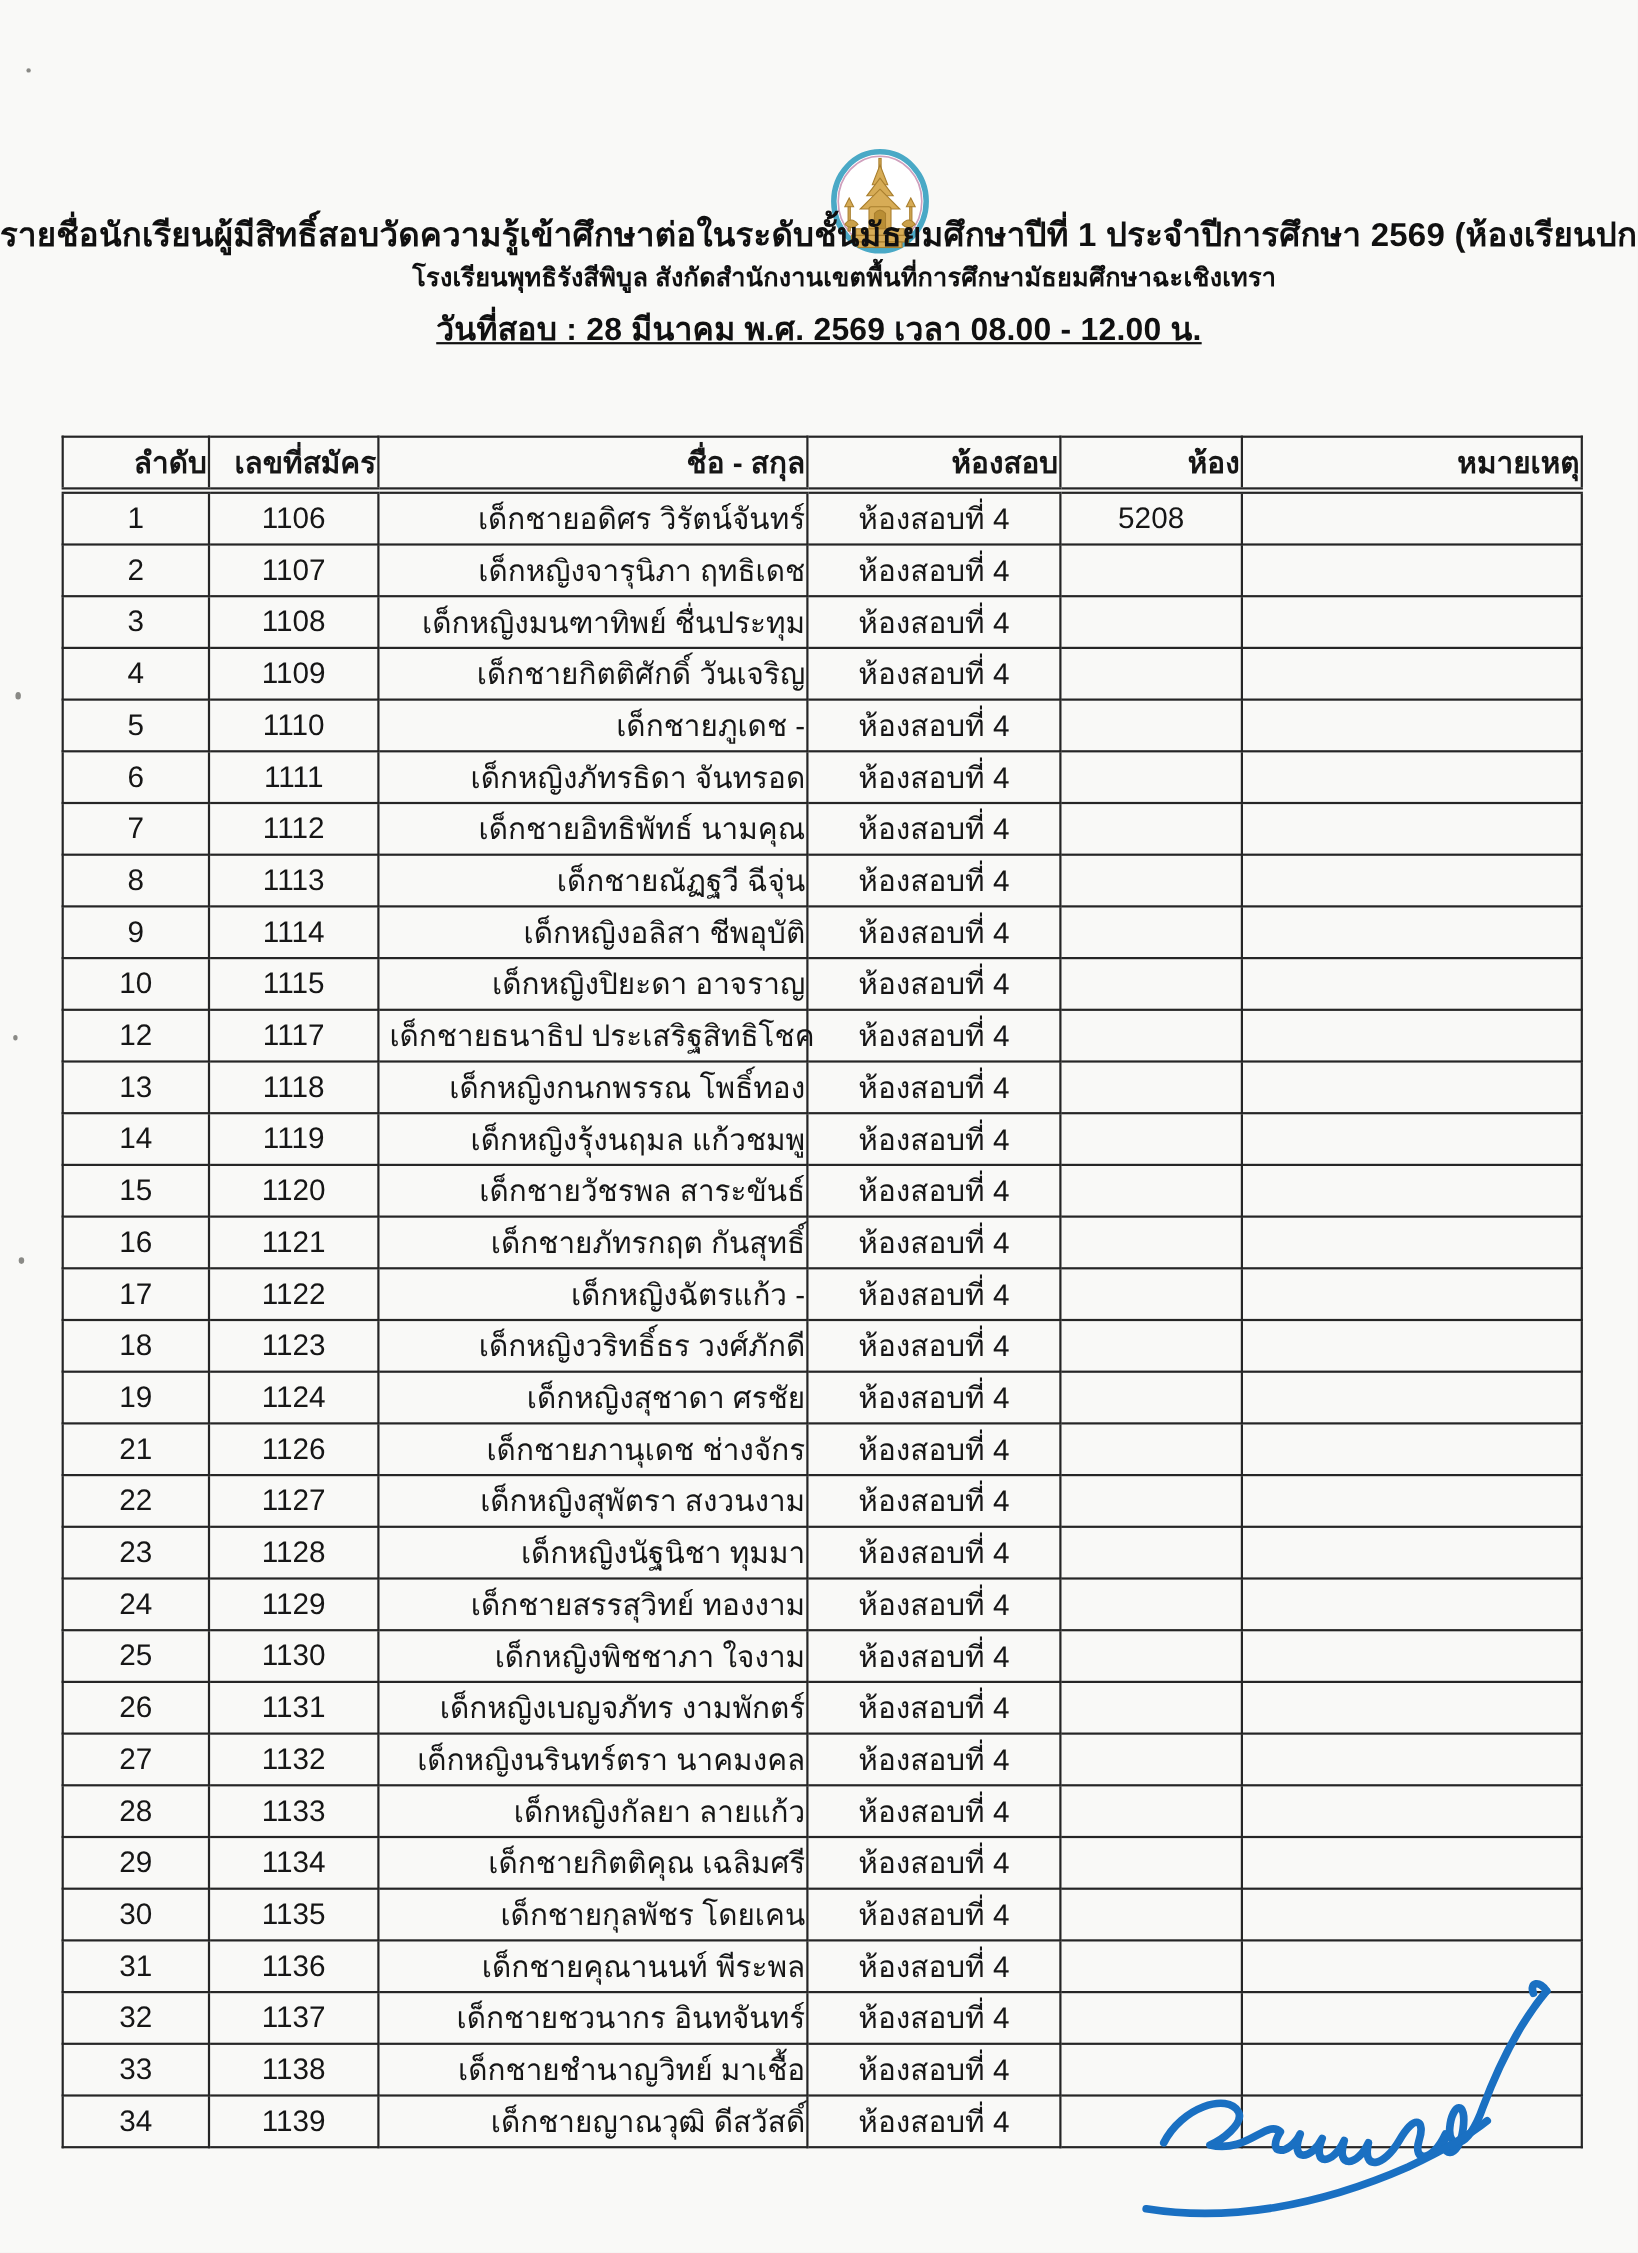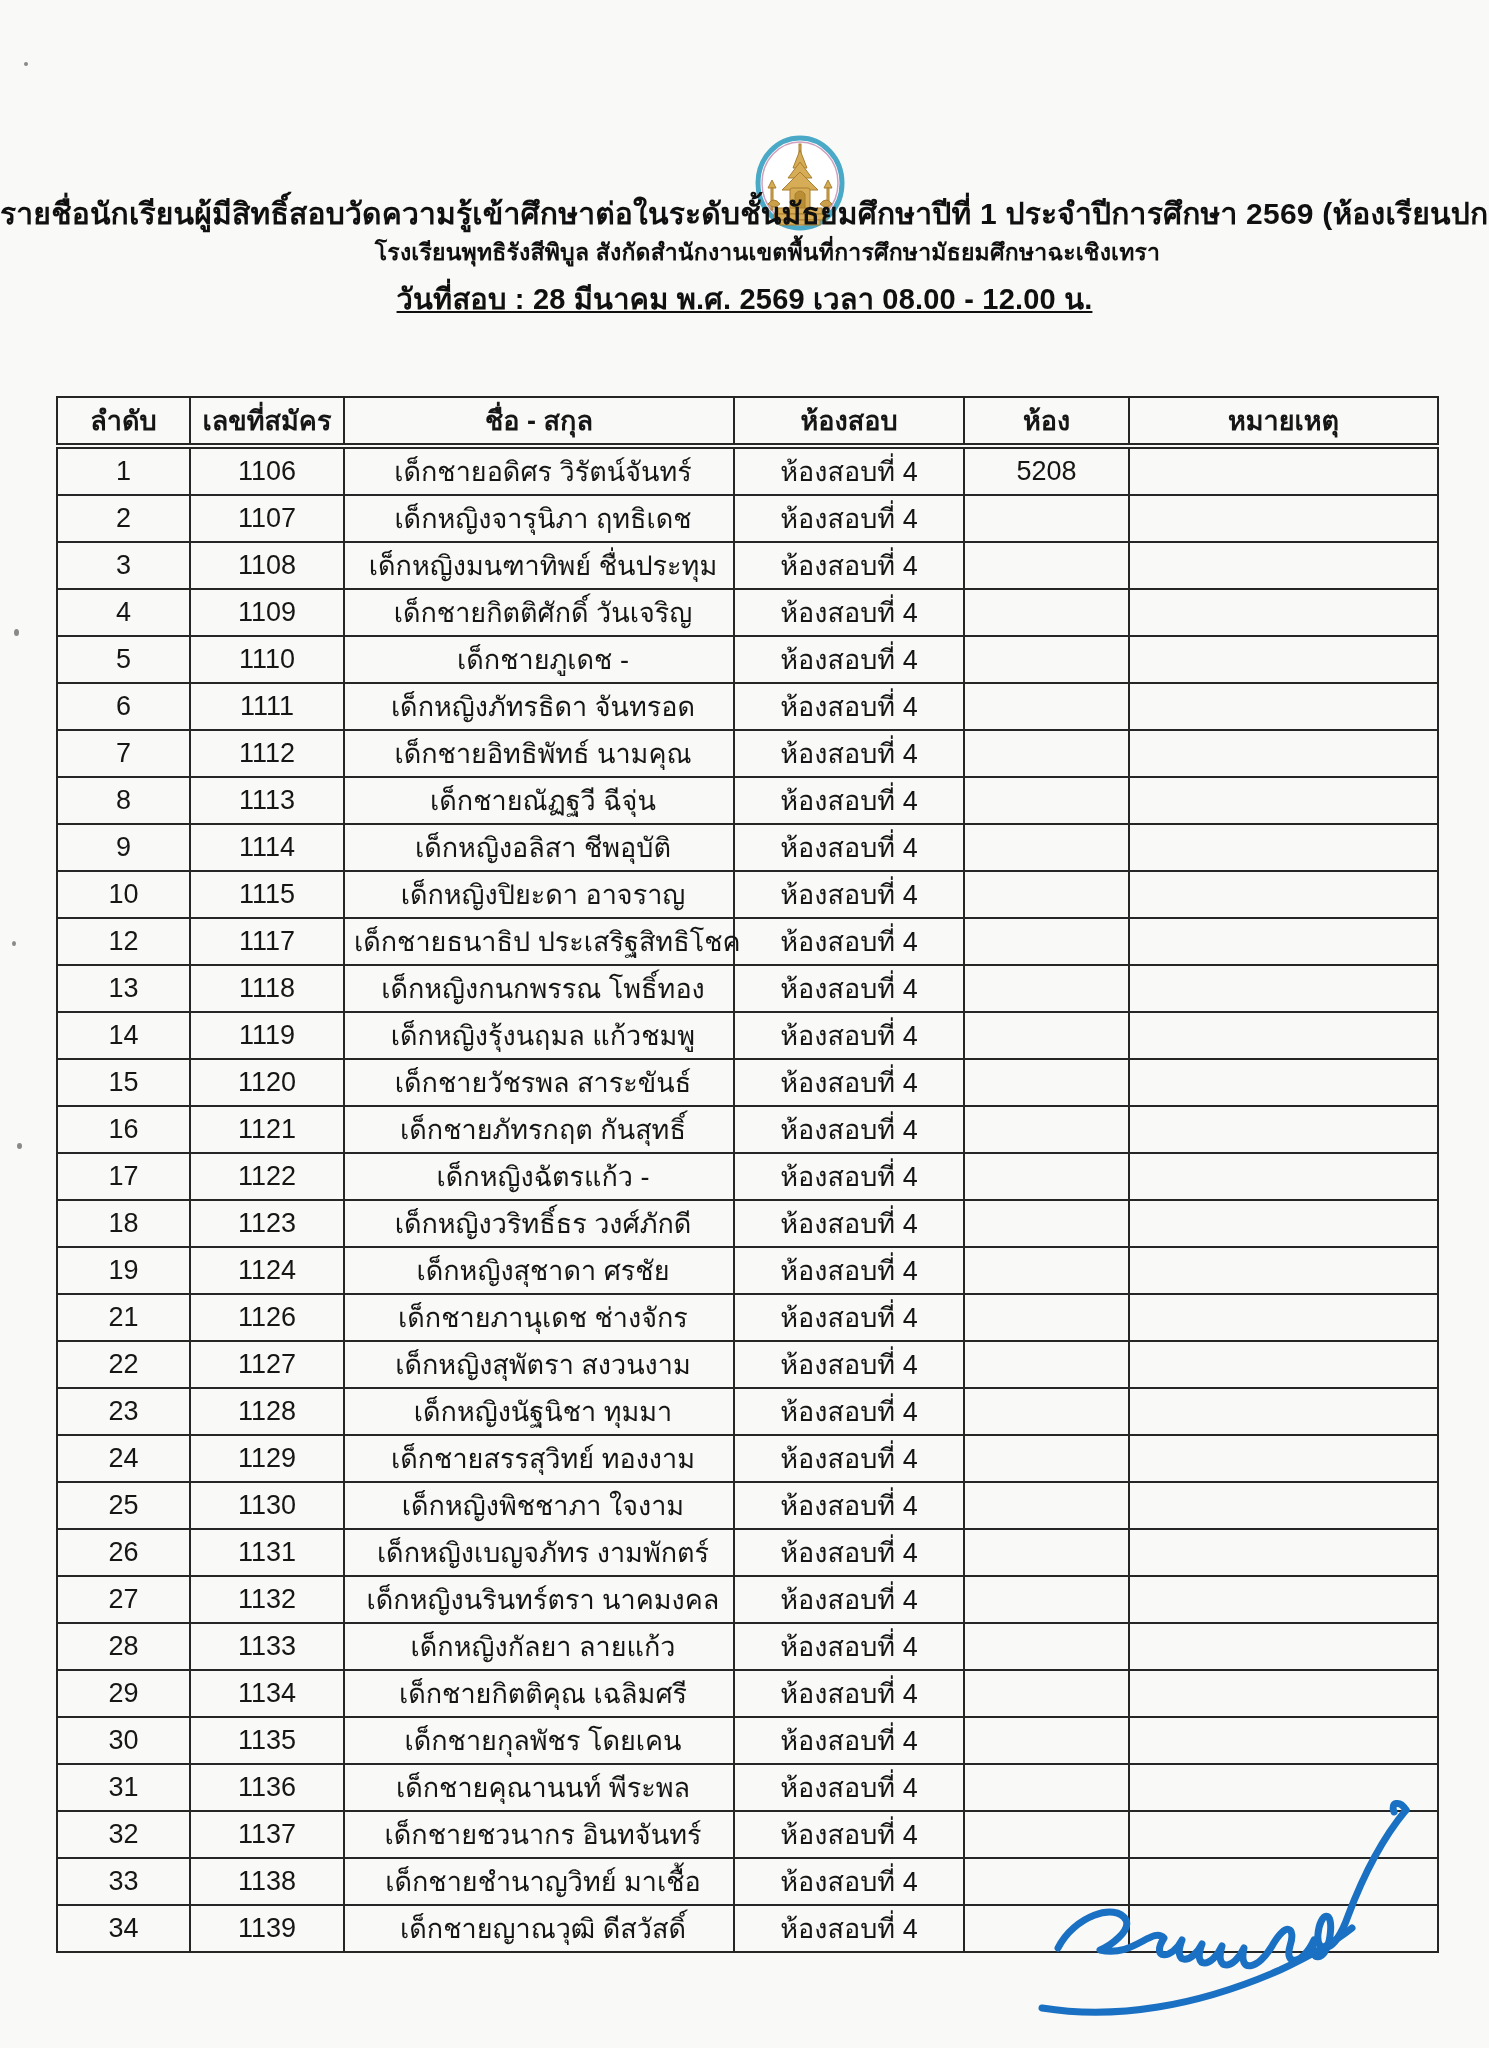--- a/index.html
+++ b/index.html
@@ -28,27 +28,27 @@
     position:absolute; left:56px; top:396px; width:1381px;
     border-collapse:collapse; table-layout:fixed;
     color:#161616;
   }
   table.roster th, table.roster td {
     border:2px solid #262626;
     vertical-align:middle;
     white-space:nowrap;
   }
   table.roster thead th {
-    height:44px; font-size:27px; font-weight:bold; text-align:center;
+    height:44px; font-size:27px; font-weight:bold; text-align:right;
     border-bottom:6px double #262626;
     border-radius:14px;
   }
   table.roster td { height:40px; font-size:27px; }
   td.c-no, td.c-app, td.c-exam, td.c-room, td.c-remark { text-align:center; }
-  td.c-name { text-align:center; padding-left:9px; }
+  td.c-name { text-align:right; padding-left:9px; }
   
   .signature { position:absolute; left:1030px; top:1796px; width:420px; height:252px; }
   
   .speck { position:absolute; background:#8a8a86; border-radius:50%; }
   .sp1 { left:14px; top:629px;  width:5px; height:7px; }
   .sp2 { left:12px; top:941px;  width:4px; height:5px; }
   .sp3 { left:17px; top:1143px; width:5px; height:6px; }
   .sp4 { left:24px; top:62px;   width:4px; height:4px; }
 </style>
 </head>

